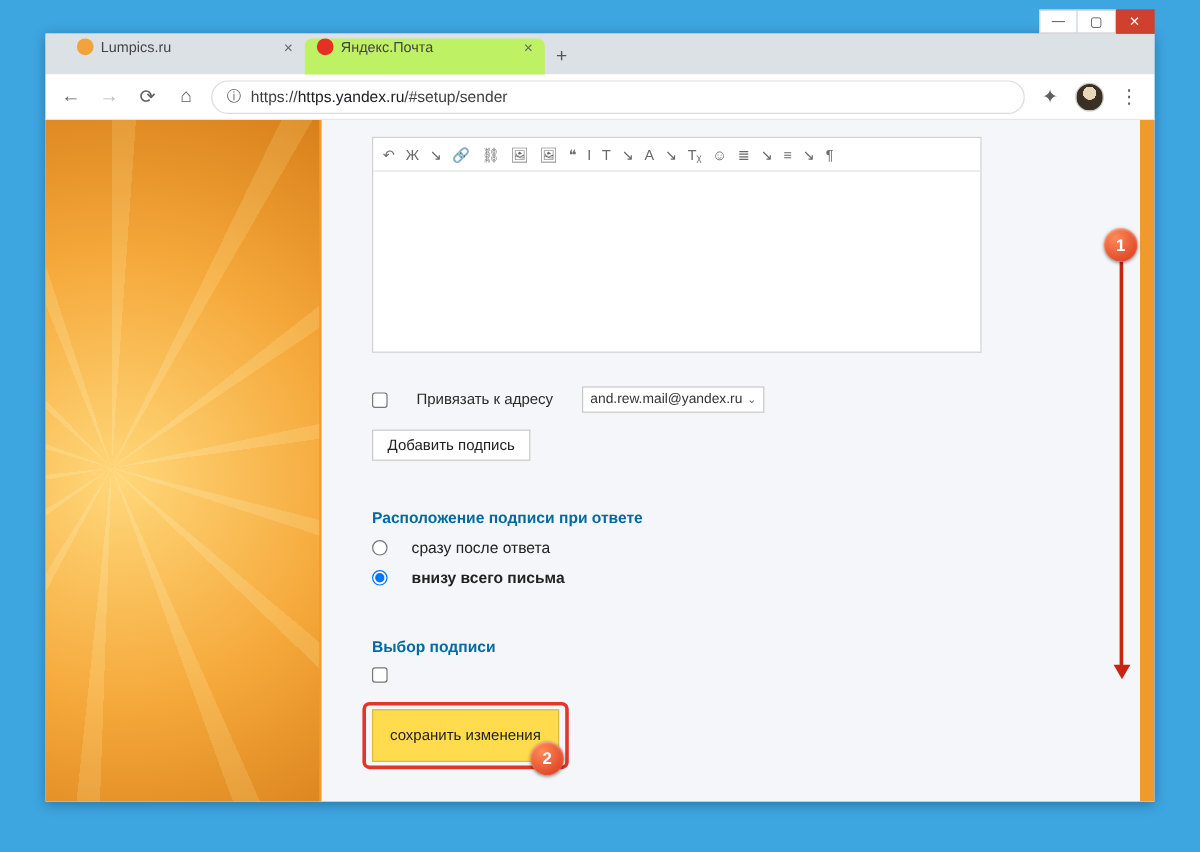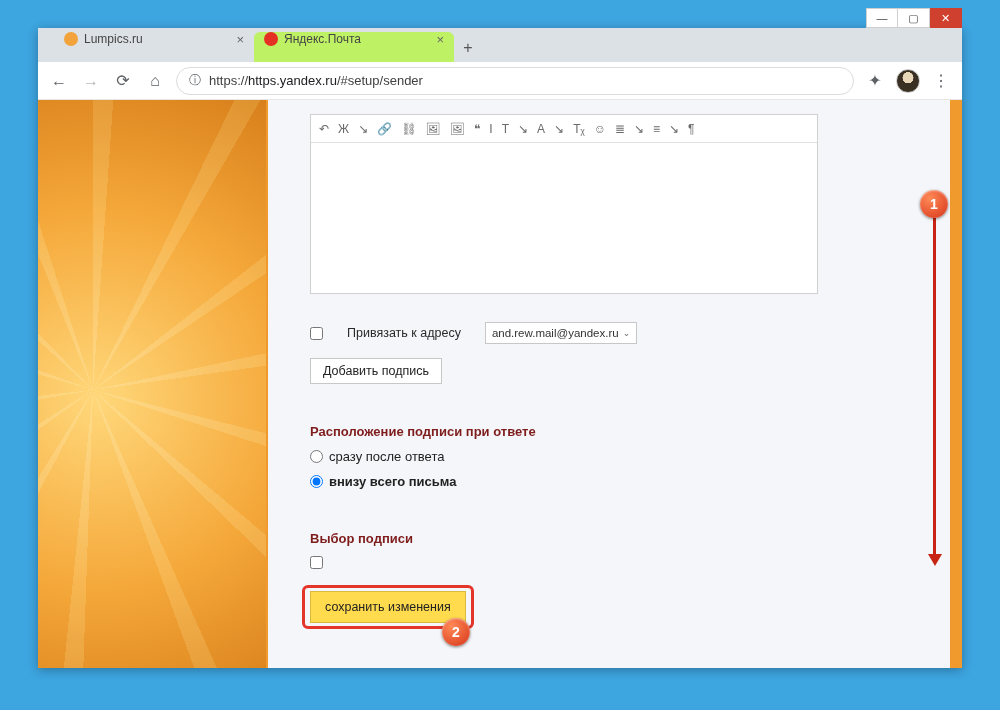--- a/index.html
+++ b/index.html
@@ -40,28 +40,28 @@
   .editor-toolbar { height: 28px; display: flex; align-items: center; padding: 0 8px; gap: 9px; border-bottom: 1px solid #e0e0e0; color: #6a6a6a; font-size: 12px; }
   .editor-toolbar .tb { cursor: pointer; display: inline-flex; align-items: center; }
 
   .bind-row { margin-top: 28px; display: flex; align-items: center; gap: 24px; font-size: 12.5px; color: #2a2a2a; }
   .bind-row input[type=checkbox] { width: 13px; height: 13px; }
   .addr-dd { border: 1px solid #c7c7c7; background: #fff; height: 22px; display: inline-flex; align-items: center; padding: 0 6px; font-size: 11.5px; color: #333; gap: 4px; }
   .addr-dd .chev { font-size: 9px; color: #666; }
 
   .btn-plain { margin-top: 14px; border: 1px solid #c7c7c7; background: #fff; height: 26px; padding: 0 12px; font-size: 12.5px; color: #222; cursor: pointer; }
 
-  .section-h { margin-top: 40px; font-weight: bold; font-size: 13px; color: #7f1d1d; }
-  .radio-row, .check-row { margin-top: 10px; display: flex; align-items: center; gap: 6px; font-size: 13px; color: #222; }
+  .section-h { margin-top: 40px; font-weight: bold; font-size: 13px; color: #0369a1; }
+  .radio-row, .check-row { margin-top: 10px; display: flex; align-items: center; gap: 20px; font-size: 13px; color: #222; }
   .radio-row input, .check-row input { width: 13px; height: 13px; }
   .radio-row.selected label { font-weight: bold; }
 
   .save-wrap { position: relative; margin-top: 22px; display: inline-block; }
   .save-highlight { position: absolute; left: -8px; top: -6px; right: -8px; bottom: -6px; border: 3px solid #e3352a; border-radius: 6px; }
-  .btn-save { position: relative; background: #ffdb4d; border: 1px solid #d8bb3d; height: 32px; padding: 0 14px; font-size: 12.5px; color: #222; cursor: pointer; }
+  .btn-save { position: relative; background: #ffdb4d; border: 1px solid #d8bb3d; height: 44px; padding: 0 14px; font-size: 12.5px; color: #222; cursor: pointer; }
 
   .annot-marker { position: absolute; width: 28px; height: 28px; border-radius: 50%; background: radial-gradient(circle at 35% 30%, #ff8a57, #d63318); color: #fff; font-weight: bold; font-size: 14px; display: flex; align-items: center; justify-content: center; box-shadow: 0 1px 3px rgba(0,0,0,0.5), inset 0 1px 2px rgba(255,255,255,0.5); z-index: 50; }
   .annot-arrow { position: absolute; width: 3px; background: #c72414; z-index: 40; }
   .annot-arrow::after { content: ""; position: absolute; bottom: -8px; left: -5px; border-left: 7px solid transparent; border-right: 7px solid transparent; border-top: 12px solid #c72414; }
 </style>
 </head>
 <body>
 
 <div class="window">
 

